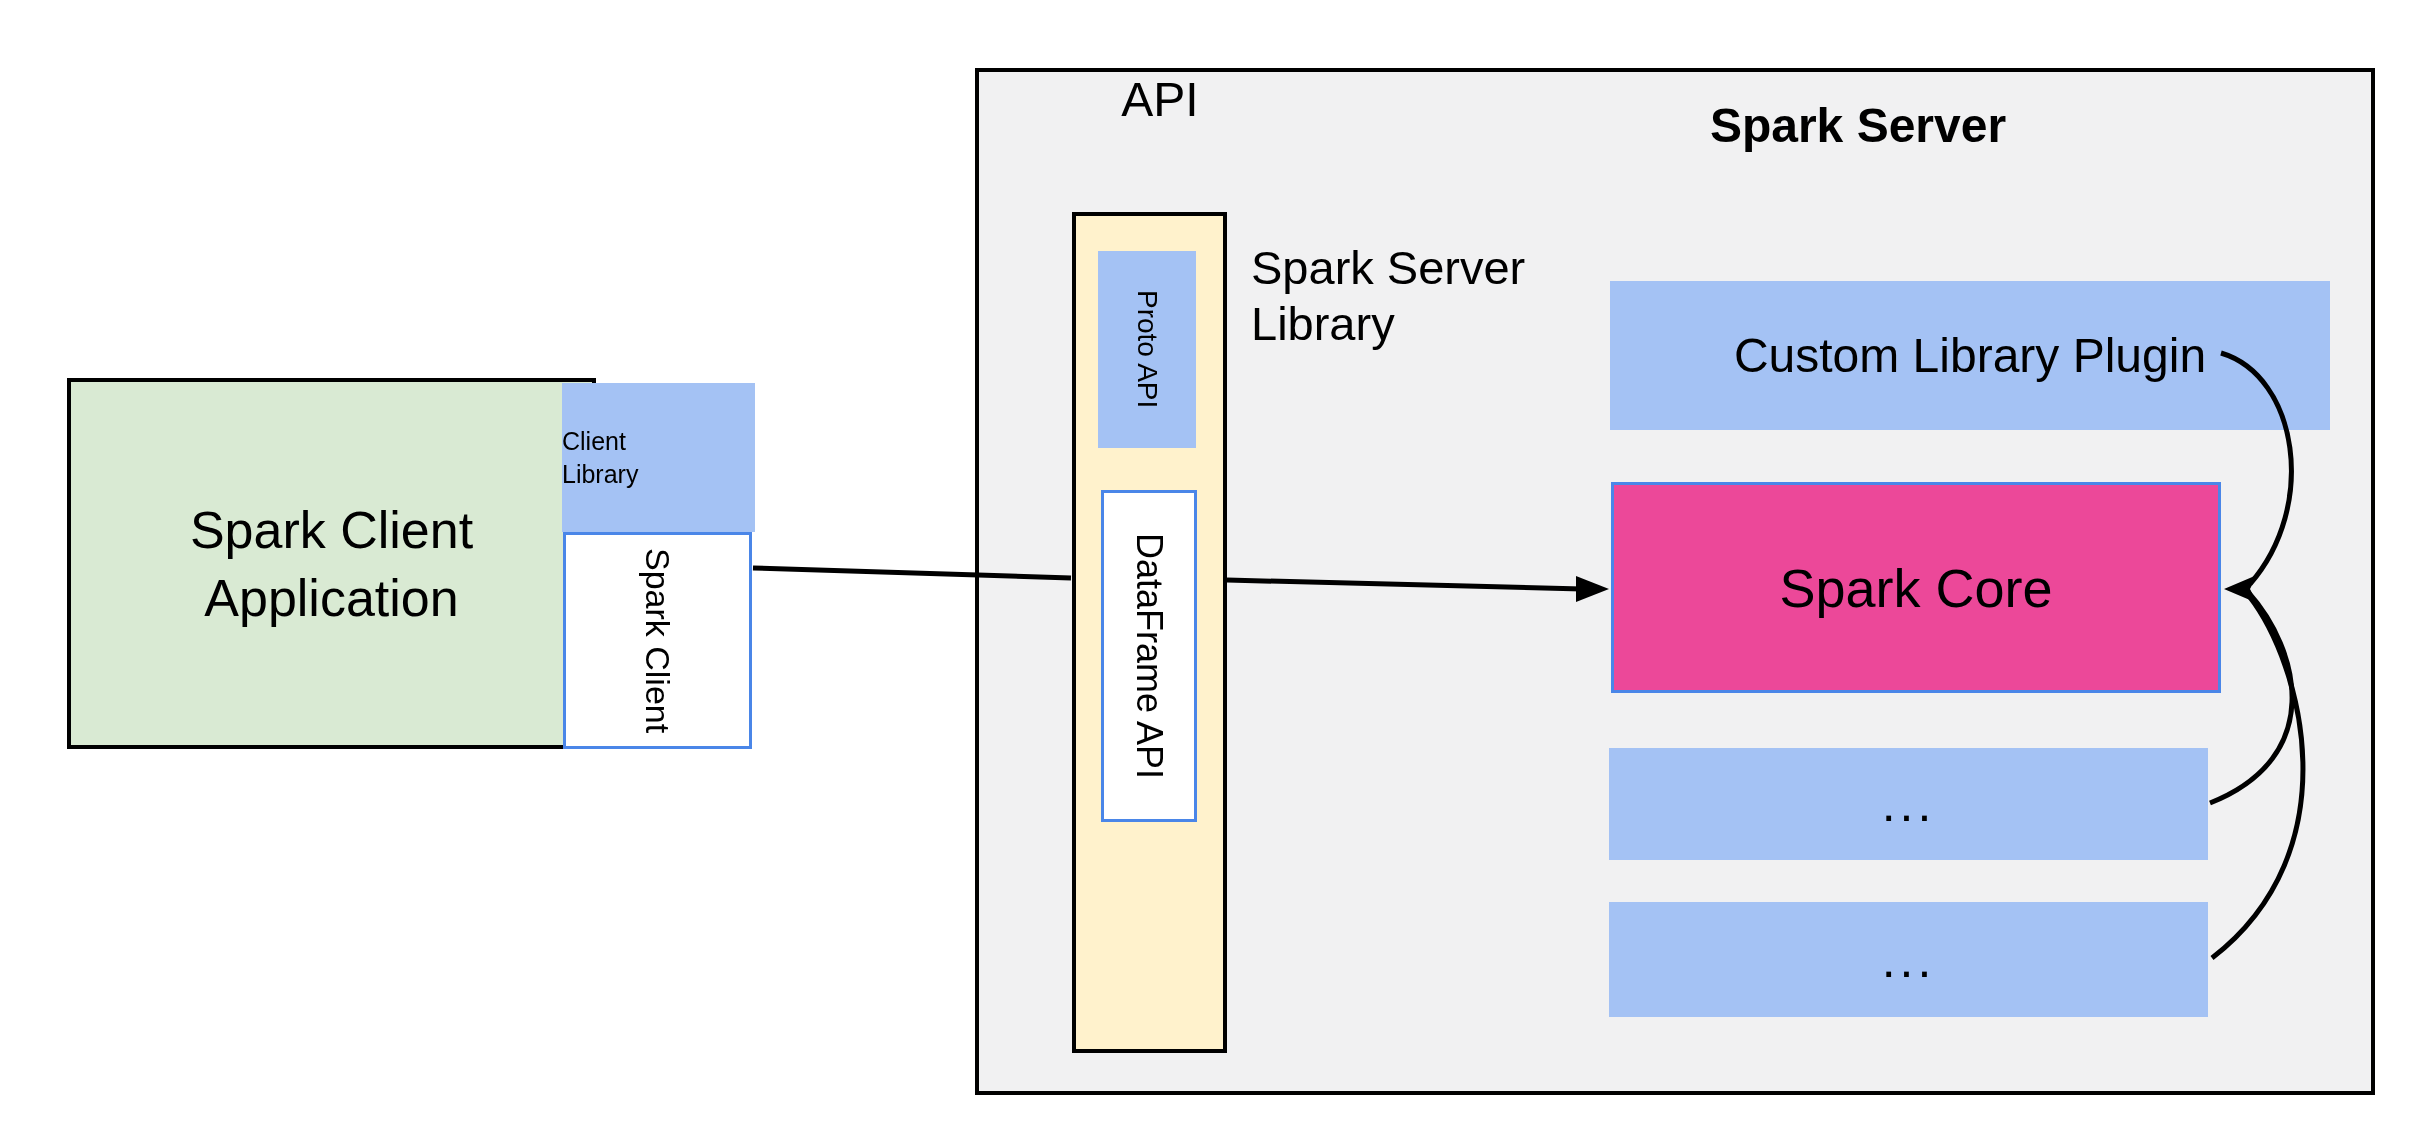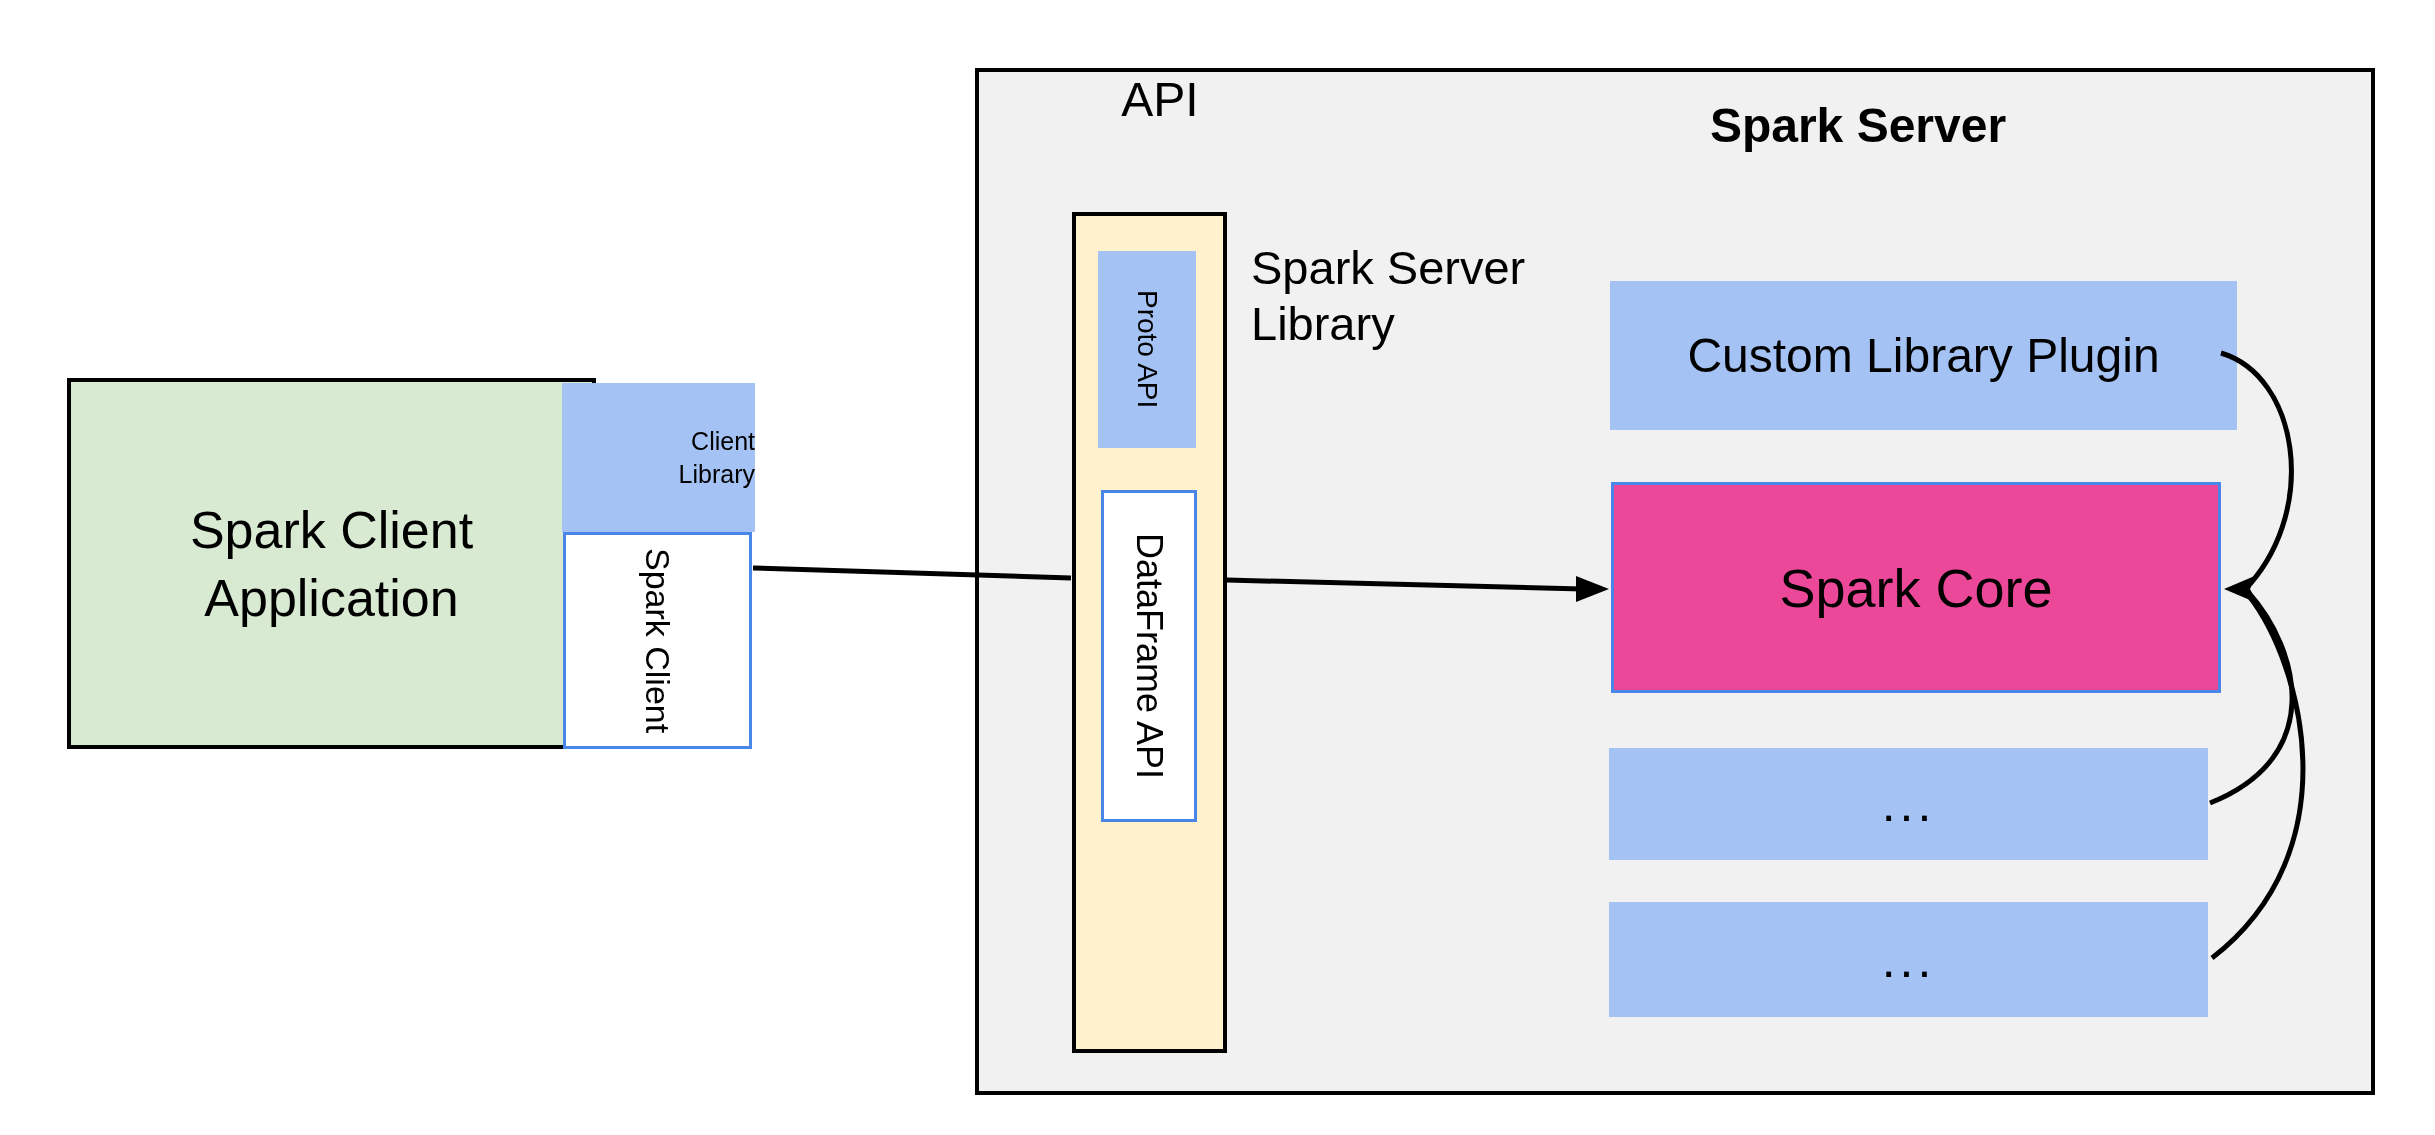--- a/index.html
+++ b/index.html
@@ -25,21 +25,21 @@
     border: 4px solid var(--line);
     display: flex; align-items: center; justify-content: center;
     z-index: 1;
   }
   .green-box .label {
     font-size: 52px; line-height: 68px; text-align: center;
   }
   .pkg-box {
     left: 562px; top: 383px; width: 193px; height: 149px;
     background: var(--blue-fill);
-    display: flex; flex-direction: column; align-items: flex-end; justify-content: center;
+    display: flex; flex-direction: column; align-items: flex-start; justify-content: center;
     font-size: 25px; line-height: 33px; text-align: center;
     z-index: 2;
   }
   .client-box {
     left: 563px; top: 532px; width: 189px; height: 217px;
     background: #ffffff;
     border: 3px solid var(--blue-border);
     display: flex; align-items: center; justify-content: center;
     z-index: 3;
   }
@@ -90,21 +90,21 @@
     left: 1101px; top: 490px; width: 96px; height: 332px;
     background: #ffffff;
     border: 3px solid var(--blue-border);
     display: flex; align-items: center; justify-content: center;
     z-index: 3;
   }
   .df-box .vtext { font-size: 36px; }
 
   
   .plugin-box {
-    left: 1610px; top: 281px; width: 627px; height: 149px;
+    left: 1610px; top: 281px; width: 720px; height: 149px;
     background: var(--blue-fill);
     display: flex; align-items: center; justify-content: center;
     font-size: 48px;
     z-index: 2;
   }
   .core-box {
     left: 1611px; top: 482px; width: 610px; height: 211px;
     background: #ec4899;
     border: 3px solid var(--blue-border);
     display: flex; align-items: center; justify-content: center;

